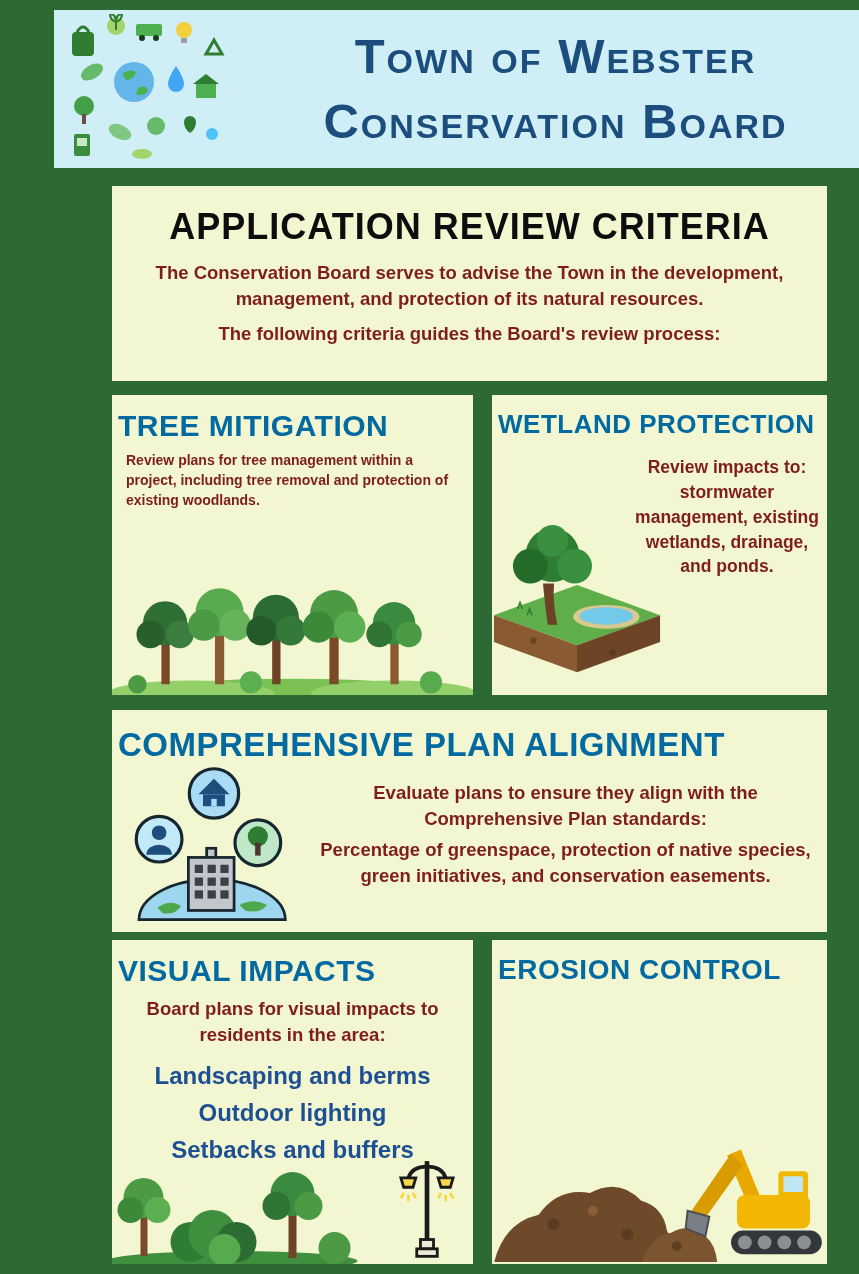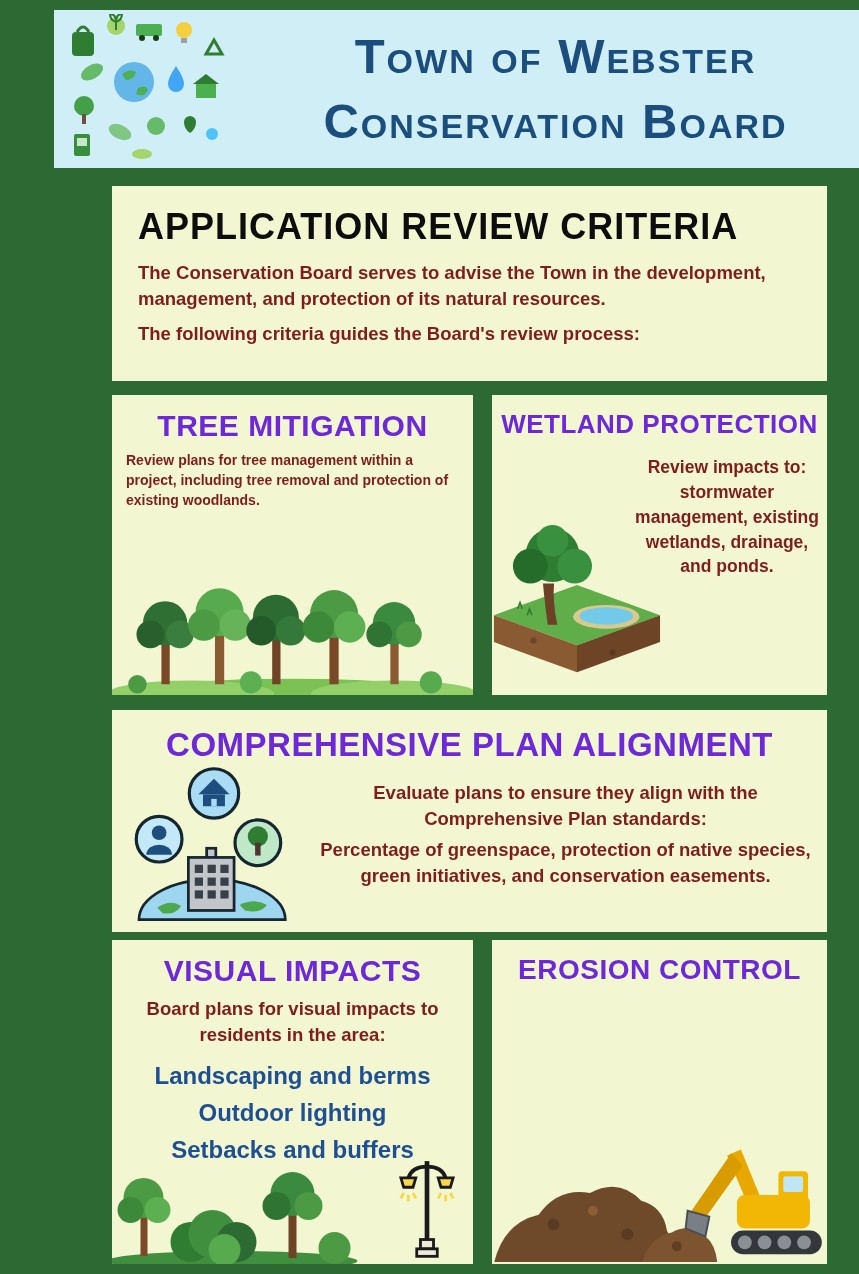--- a/index.html
+++ b/index.html
@@ -15,26 +15,26 @@
     background:#cfeef6; display:flex; align-items:center;
   }
   .icon-cluster { width:178px; height:150px; flex:0 0 auto; margin-left:6px; }
   .banner-titles {
     flex:1; text-align:center; color:#1c4e7d; font-weight:bold;
     font-variant:small-caps; font-size:49px; line-height:1.32;
     letter-spacing:2px; padding-right:12px;
   }
 
   
-  .intro { left:72px; top:186px; width:715px; height:195px; box-sizing:border-box; padding:12px 26px; }
+  .intro { left:72px; top:186px; width:715px; height:195px; text-align:center; box-sizing:border-box; padding:12px 26px; }
   .intro h1 { margin:8px 0 12px; font-size:36px; letter-spacing:1px; color:#0d0d0d; font-weight:bold; }
   .body-text { font-weight:bold; color:#7f1d1d; font-size:18.5px; line-height:1.42; margin:8px 0; }
 
   
-  .card h2 { text-align:center; color:#6d28d9; font-weight:bold; margin:14px 6px 8px; letter-spacing:0.5px; }
+  .card h2 { text-align:left; color:#0369a1; font-weight:bold; margin:14px 6px 8px; letter-spacing:0.5px; }
   .card { box-sizing:border-box; overflow:hidden; }
 
   .tree-card { left:72px; top:395px; width:361px; height:300px; }
   .tree-card h2 { font-size:30px; }
   .tree-card .body-text { text-align:left; padding:0 14px; font-size:14px; }
   .tree-art { position:absolute; left:0; bottom:-4px; width:100%; height:120px; }
 
   .wetland-card { left:452px; top:395px; width:335px; height:300px; }
   .wetland-card h2 { font-size:26px; }
   .wetland-text { position:absolute; top:52px; right:4px; width:192px; text-align:center; font-size:17.5px; }

